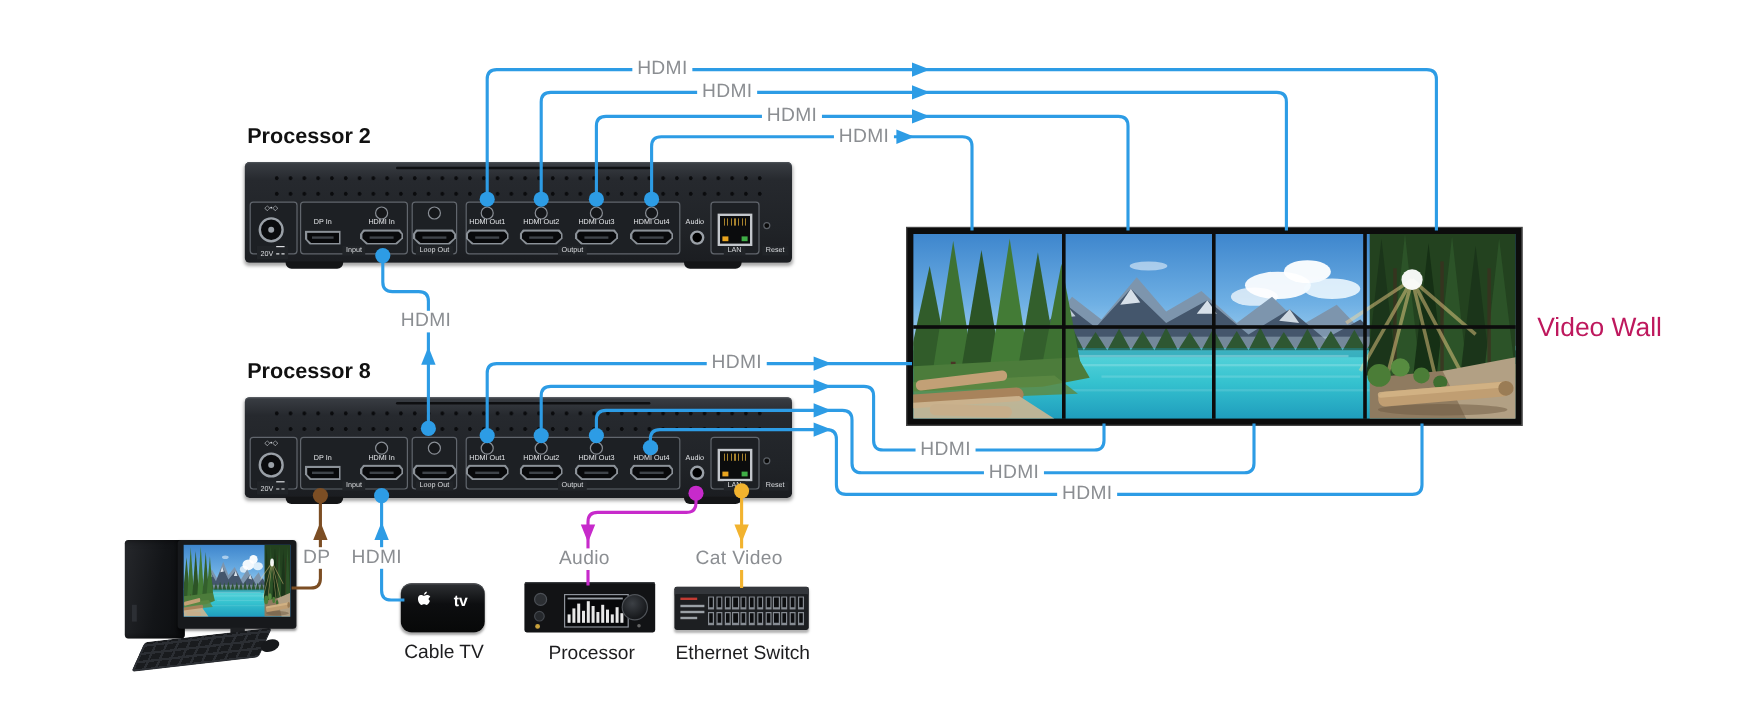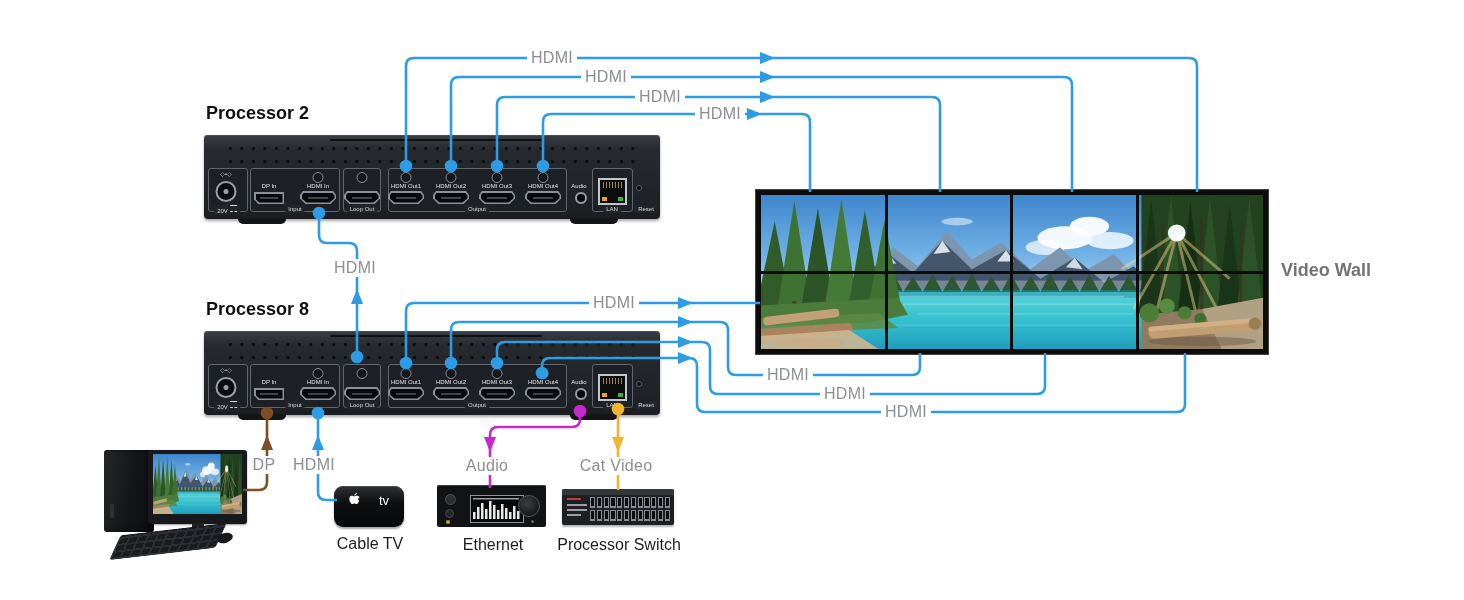--- a/index.html
+++ b/index.html
@@ -5,21 +5,21 @@
   html,body{margin:0;padding:0;background:#fff;}
   #canvas{position:relative;width:1464px;height:600px;background:#fff;overflow:hidden;
           font-family:"Liberation Sans",sans-serif;}
 
   
   .cable-label{position:absolute;transform:translate(-50%,-50%);font-size:16px;color:#8b8e92;
                background:#fff;padding:0 4px;white-space:nowrap;z-index:50;letter-spacing:.3px;}
   .dev-label{position:absolute;transform:translate(-50%,-50%);font-size:16px;color:#1d1d1f;
              white-space:nowrap;z-index:50;}
   .proc-title{position:absolute;font-size:18px;font-weight:bold;color:#111;z-index:50;}
-  .wall-title{position:absolute;font-size:18px;font-weight:bold;color:#737373;z-index:50;}
+  .wall-title{position:absolute;font-size:22px;font-weight:normal;color:#be185d;z-index:50;}
 
   
   .processor{position:absolute;left:204px;width:456px;height:84px;border-radius:4px;
              background:linear-gradient(#3a3e44,#26292e 18%,#202327 70%,#1b1d21);
              box-shadow:inset 0 1px 0 #4a4f55,0 2px 3px rgba(0,0,0,.35);z-index:20;}
   #proc2{top:135px;} #proc1{top:331px;}
   .proc-foot{position:absolute;top:83px;width:48px;height:6px;background:#141517;
              border-radius:0 0 5px 5px;}
   .proc-slot{position:absolute;left:126px;top:4px;width:212px;height:2px;background:#0e0f11;border-radius:1px;}
   .vents{position:absolute;left:21px;top:7px;width:414px;height:26px;
@@ -94,21 +94,21 @@
             background-image:repeating-linear-gradient(90deg,#2b2e33 0 2px,transparent 2px 9px),
                              repeating-linear-gradient(0deg,#2b2e33 0 2px,transparent 2px 7px);}
   .mouse{position:absolute;left:217px;top:533px;width:16px;height:10px;background:#17191c;
          border-radius:50%;transform:rotate(-18deg);z-index:13;}
 
   .appletv{position:absolute;left:334px;top:486px;width:70px;height:41px;border-radius:9px;z-index:11;
            background:linear-gradient(#2e3134,#0d0e10 42%,#070808);
            box-shadow:inset 0 1px 0 #4a4d51,0 2px 2px rgba(0,0,0,.35);
            display:flex;align-items:flex-start;justify-content:center;}
   .appletv .logo{margin-top:7px;display:flex;gap:19px;color:#fff;
-                 font-size:13px;font-weight:normal;}
+                 font-size:13px;font-weight:bold;}
 
   .amp{position:absolute;left:437px;top:485px;width:109px;height:42px;background:#121315;z-index:11;
        border-radius:2px;box-shadow:inset 0 1px 0 #3a3d41;}
   .amp .knob-s{position:absolute;left:8px;top:9px;width:9px;height:9px;border-radius:50%;
                background:#2c2f33;border:1px solid #4c5056;}
   .amp .knob-s2{position:absolute;left:8px;top:24px;width:7px;height:7px;border-radius:50%;
                 background:#25282c;border:1px solid #44484e;}
   .amp .gold{position:absolute;left:9px;top:35px;width:4px;height:4px;border-radius:50%;background:#c9a23c;}
   .amp .disp{position:absolute;left:33px;top:10px;width:52px;height:26px;background:#07080a;
              border:1px solid #8e939a;}
@@ -514,16 +514,16 @@
   <span class="cable-label" style="left:614px;top:303px">HDMI</span>
   <span class="cable-label" style="left:788px;top:375px">HDMI</span>
   <span class="cable-label" style="left:845px;top:394px">HDMI</span>
   <span class="cable-label" style="left:906px;top:412px">HDMI</span>
   <span class="cable-label" style="left:264px;top:465px">DP</span>
   <span class="cable-label" style="left:314px;top:465px">HDMI</span>
   <span class="cable-label" style="left:487px;top:466px">Audio</span>
   <span class="cable-label" style="left:616px;top:466px">Cat Video</span>
 
   <span class="dev-label" style="left:370px;top:544px">Cable TV</span>
-  <span class="dev-label" style="left:493px;top:545px">Ethernet</span>
-  <span class="dev-label" style="left:619px;top:545px">Processor Switch</span>
+  <span class="dev-label" style="left:493px;top:545px">Processor</span>
+  <span class="dev-label" style="left:619px;top:545px">Ethernet Switch</span>
 
 </div>
 
 </body></html>

